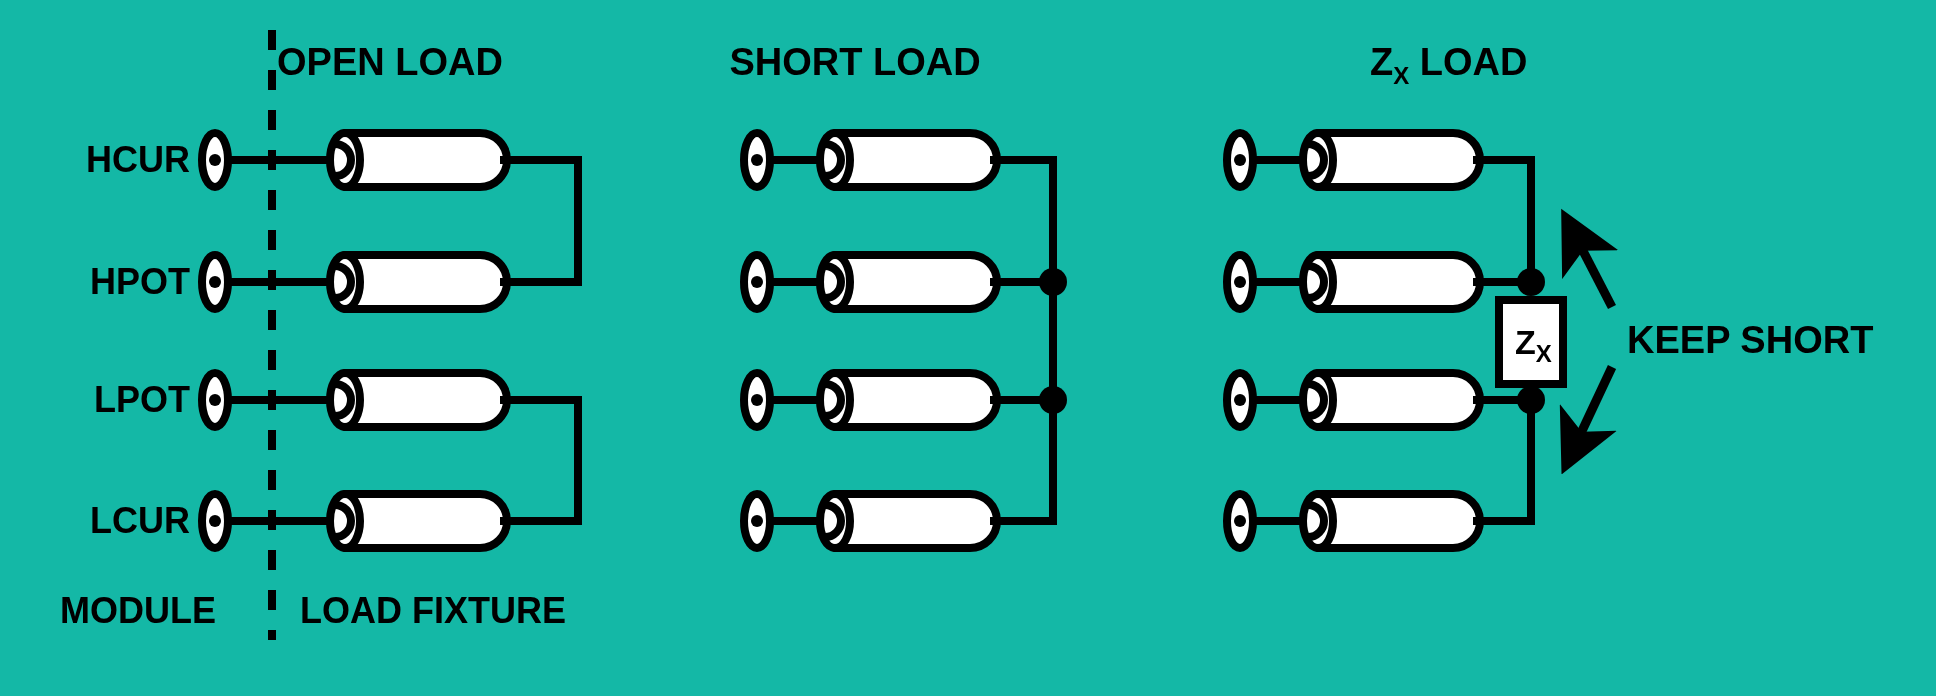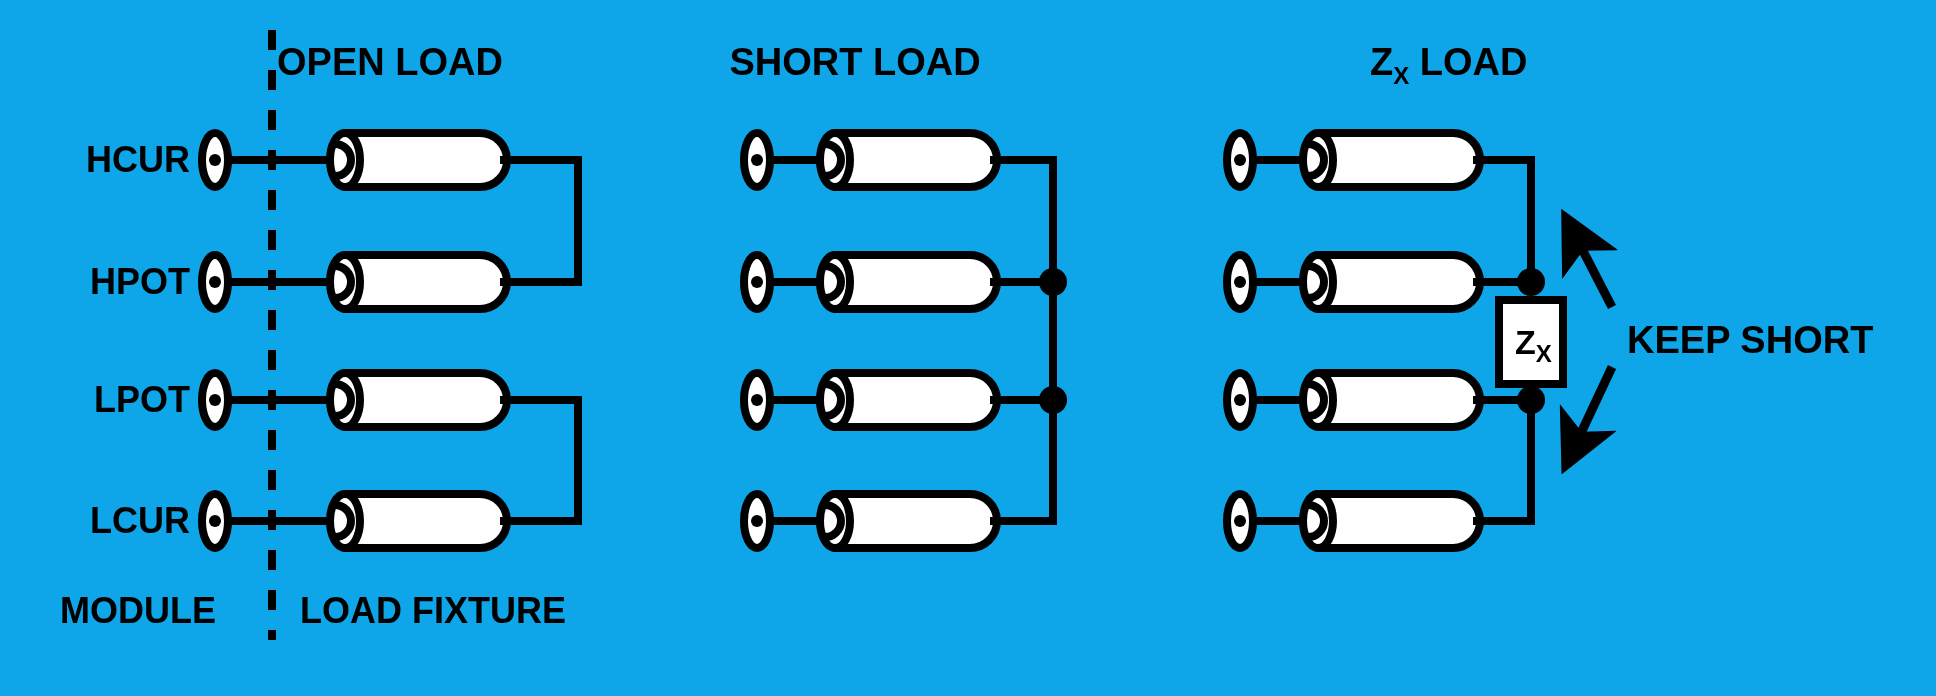--- a/index.html
+++ b/index.html
@@ -8,21 +8,21 @@
     padding: 0;
     background: #ffffff;
   }
   body {
     font-family: "Liberation Sans", sans-serif;
   }
   #diagram-root {
     position: relative;
     width: 1936px;
     height: 696px;
-    background: #0ea5e9;
+    background: #14b8a6;
     overflow: hidden;
   }
   svg.diagram-canvas {
     position: absolute;
     left: 0;
     top: 0;
     width: 1936px;
     height: 696px;
     display: block;
   }

